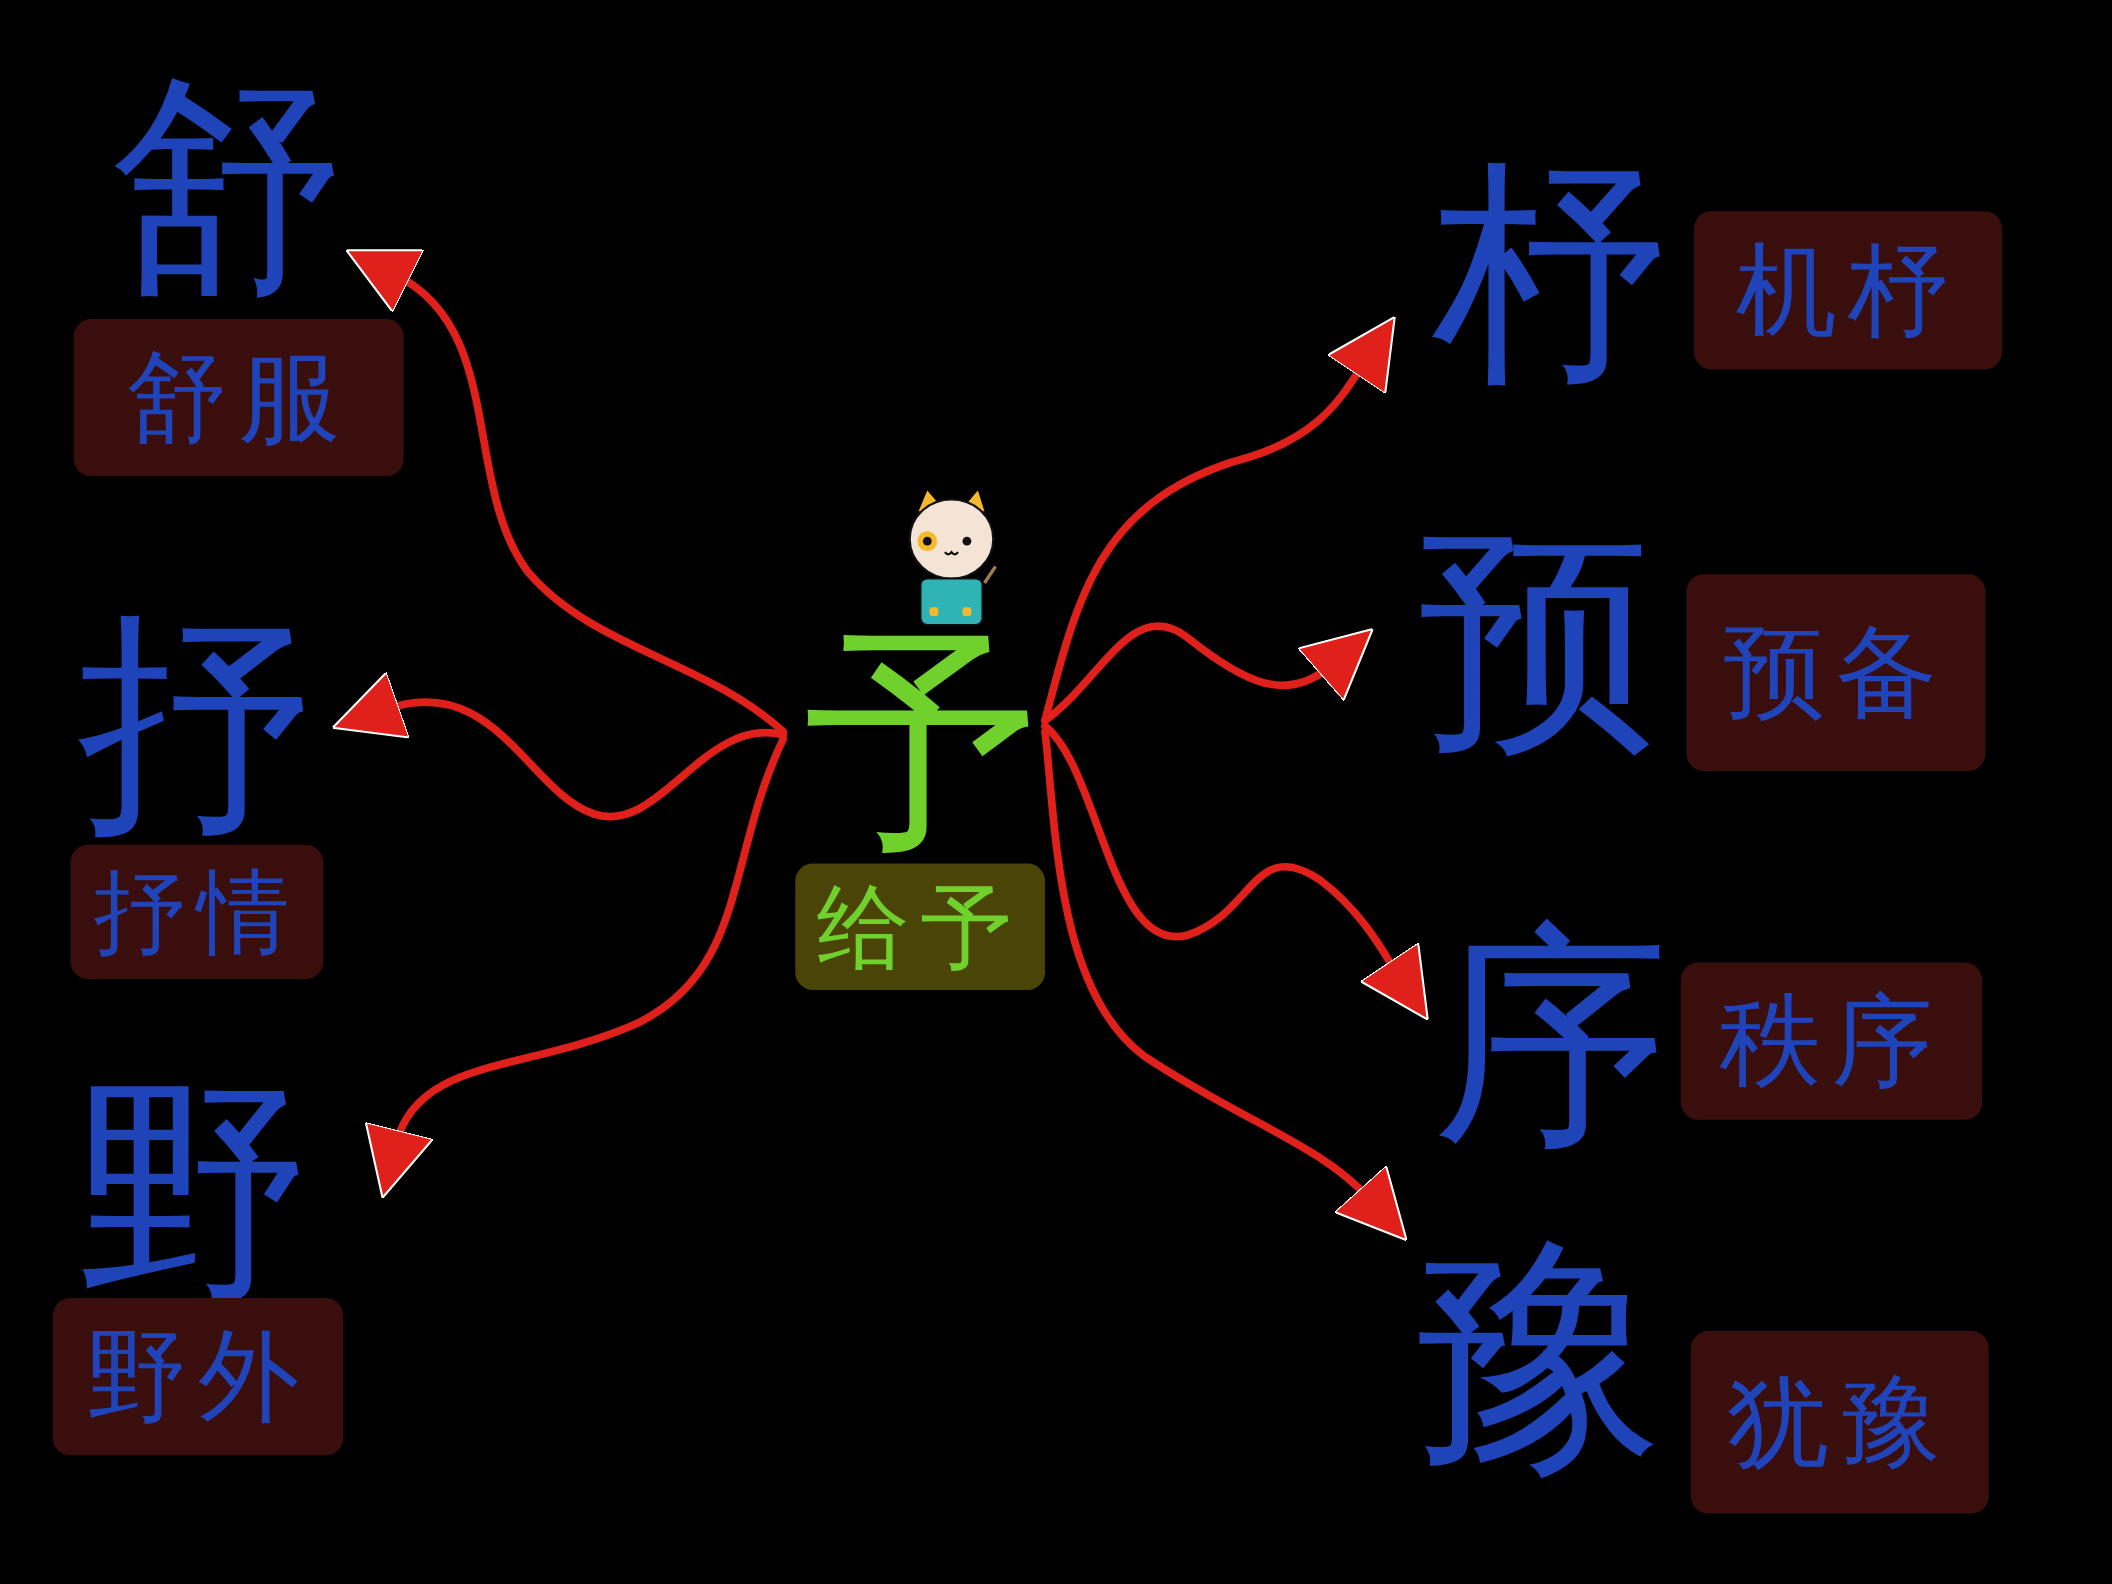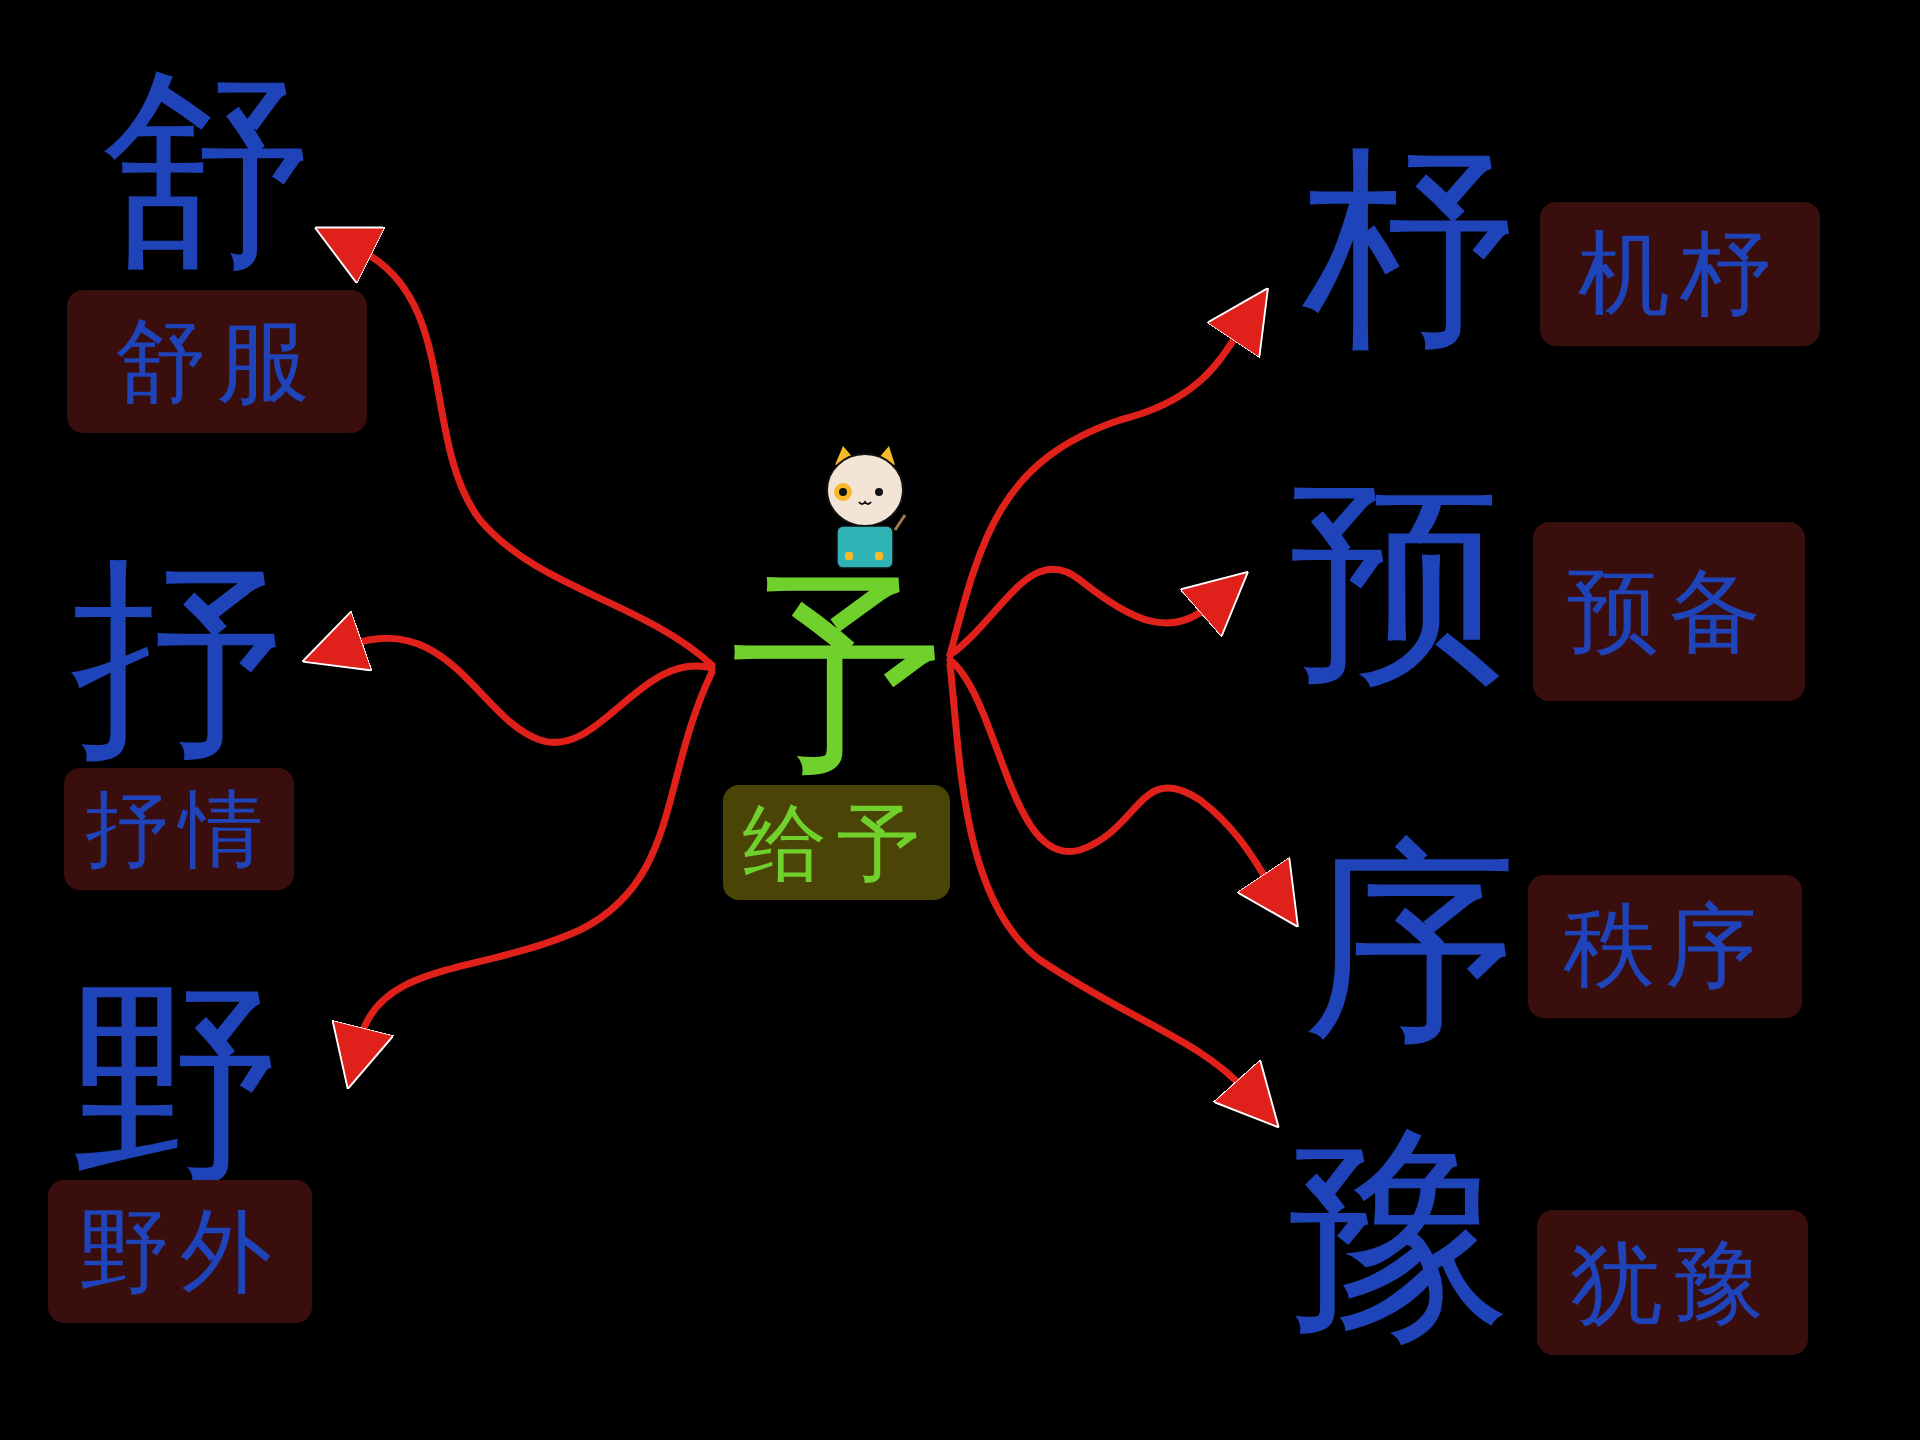--- a/index.html
+++ b/index.html
@@ -50,36 +50,36 @@
 <div class="box" style="left:64px;top:768px;width:230px;height:122px;font-size:84px;">
   <span>抒情</span>
 </div>
 
 <div class="glyph" style="left:65px;top:975px;width:220px;">野</div>
 <div class="box" style="left:48px;top:1180px;width:264px;height:143px;text-align:right;">
   <span>野外</span>
 </div>
 
 <div class="glyph" style="left:1298px;top:140px;width:225px;">杼</div>
-<div class="box" style="left:1540px;top:202px;width:280px;height:144px;">
+<div class="box" style="left:1540px;top:192px;width:280px;height:144px;">
   <span>机杼</span>
 </div>
 
 <div class="glyph" style="left:1288px;top:475px;width:220px;">预</div>
 <div class="box" style="left:1533px;top:522px;width:272px;height:179px;">
   <span>预备</span>
 </div>
 
 <div class="glyph" style="left:1300px;top:835px;width:220px;">序</div>
 <div class="box" style="left:1528px;top:875px;width:274px;height:143px;">
   <span>秩序</span>
 </div>
 
 <div class="glyph" style="left:1278px;top:1120px;width:240px;font-size:230px;">豫</div>
-<div class="box" style="left:1537px;top:1210px;width:271px;height:145px;">
+<div class="box" style="left:1537px;top:1210px;width:271px;height:166px;">
   <span>犹豫</span>
 </div>
 
 <svg class="cat" style="left:815px;top:440px;" width="110" height="140" viewBox="0 0 110 140">
   <polygon points="20,25 28,6 40,20" fill="#f5b92a"></polygon>
   <polygon points="62,20 74,6 80,25" fill="#f5b92a"></polygon>
   <ellipse cx="50" cy="50" rx="38" ry="36" fill="#f4e4d6" stroke="#111" stroke-width="2"></ellipse>
   <circle cx="28" cy="52" r="9" fill="#f5b92a"></circle>
   <circle cx="28" cy="52" r="4" fill="#111"></circle>
   <circle cx="64" cy="52" r="4" fill="#111"></circle>

